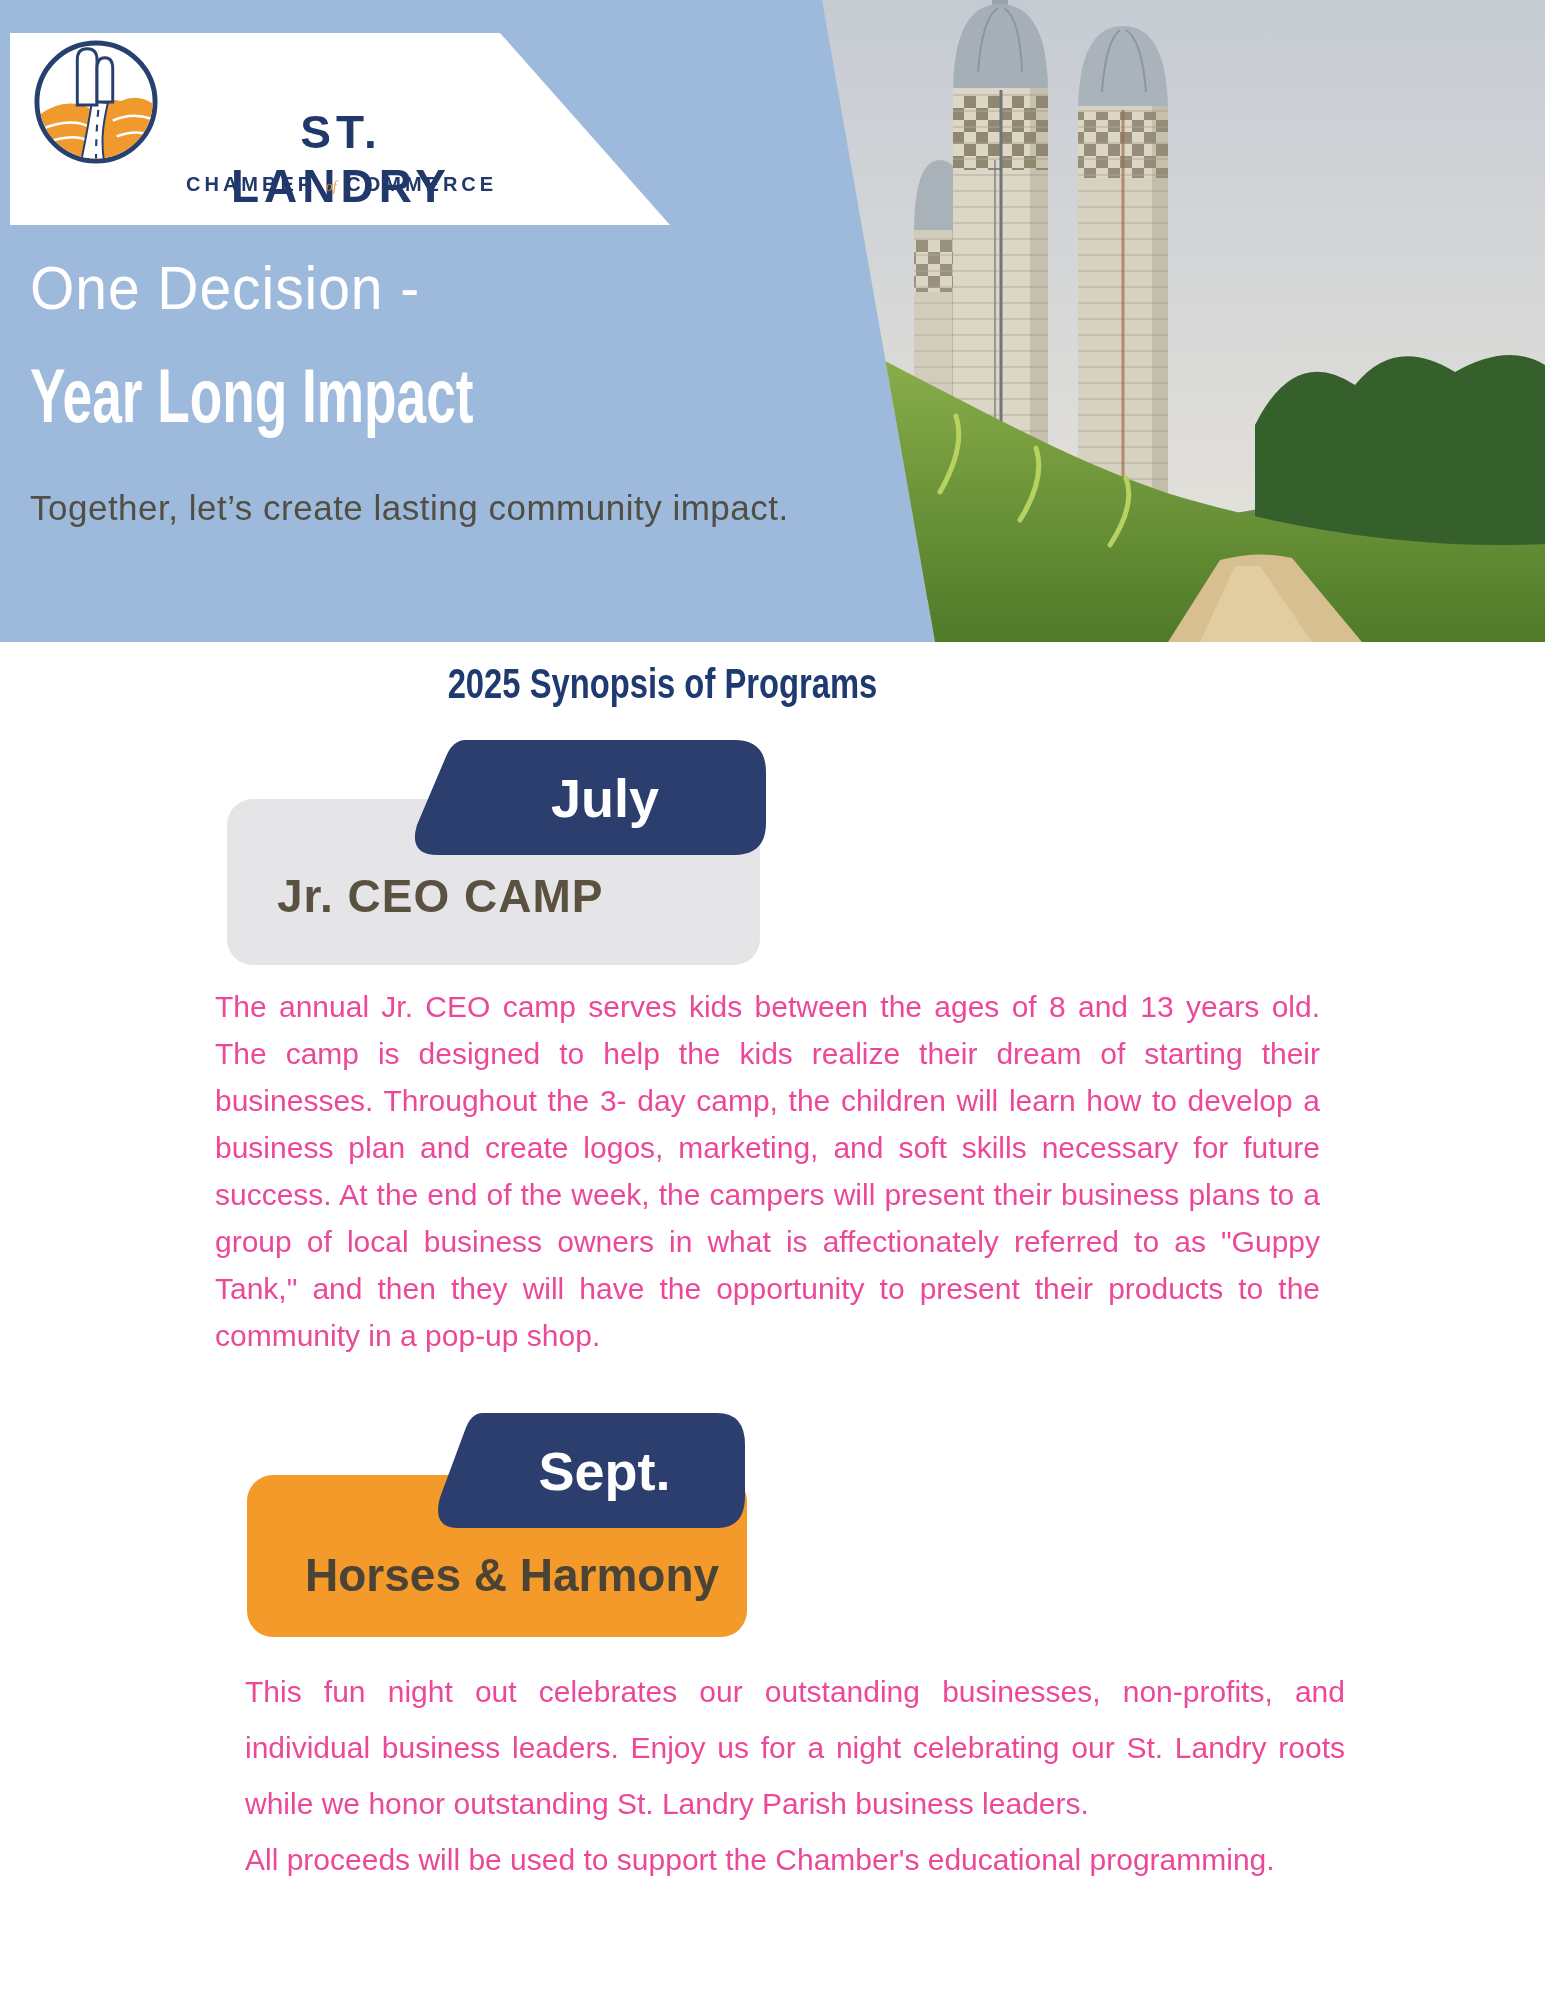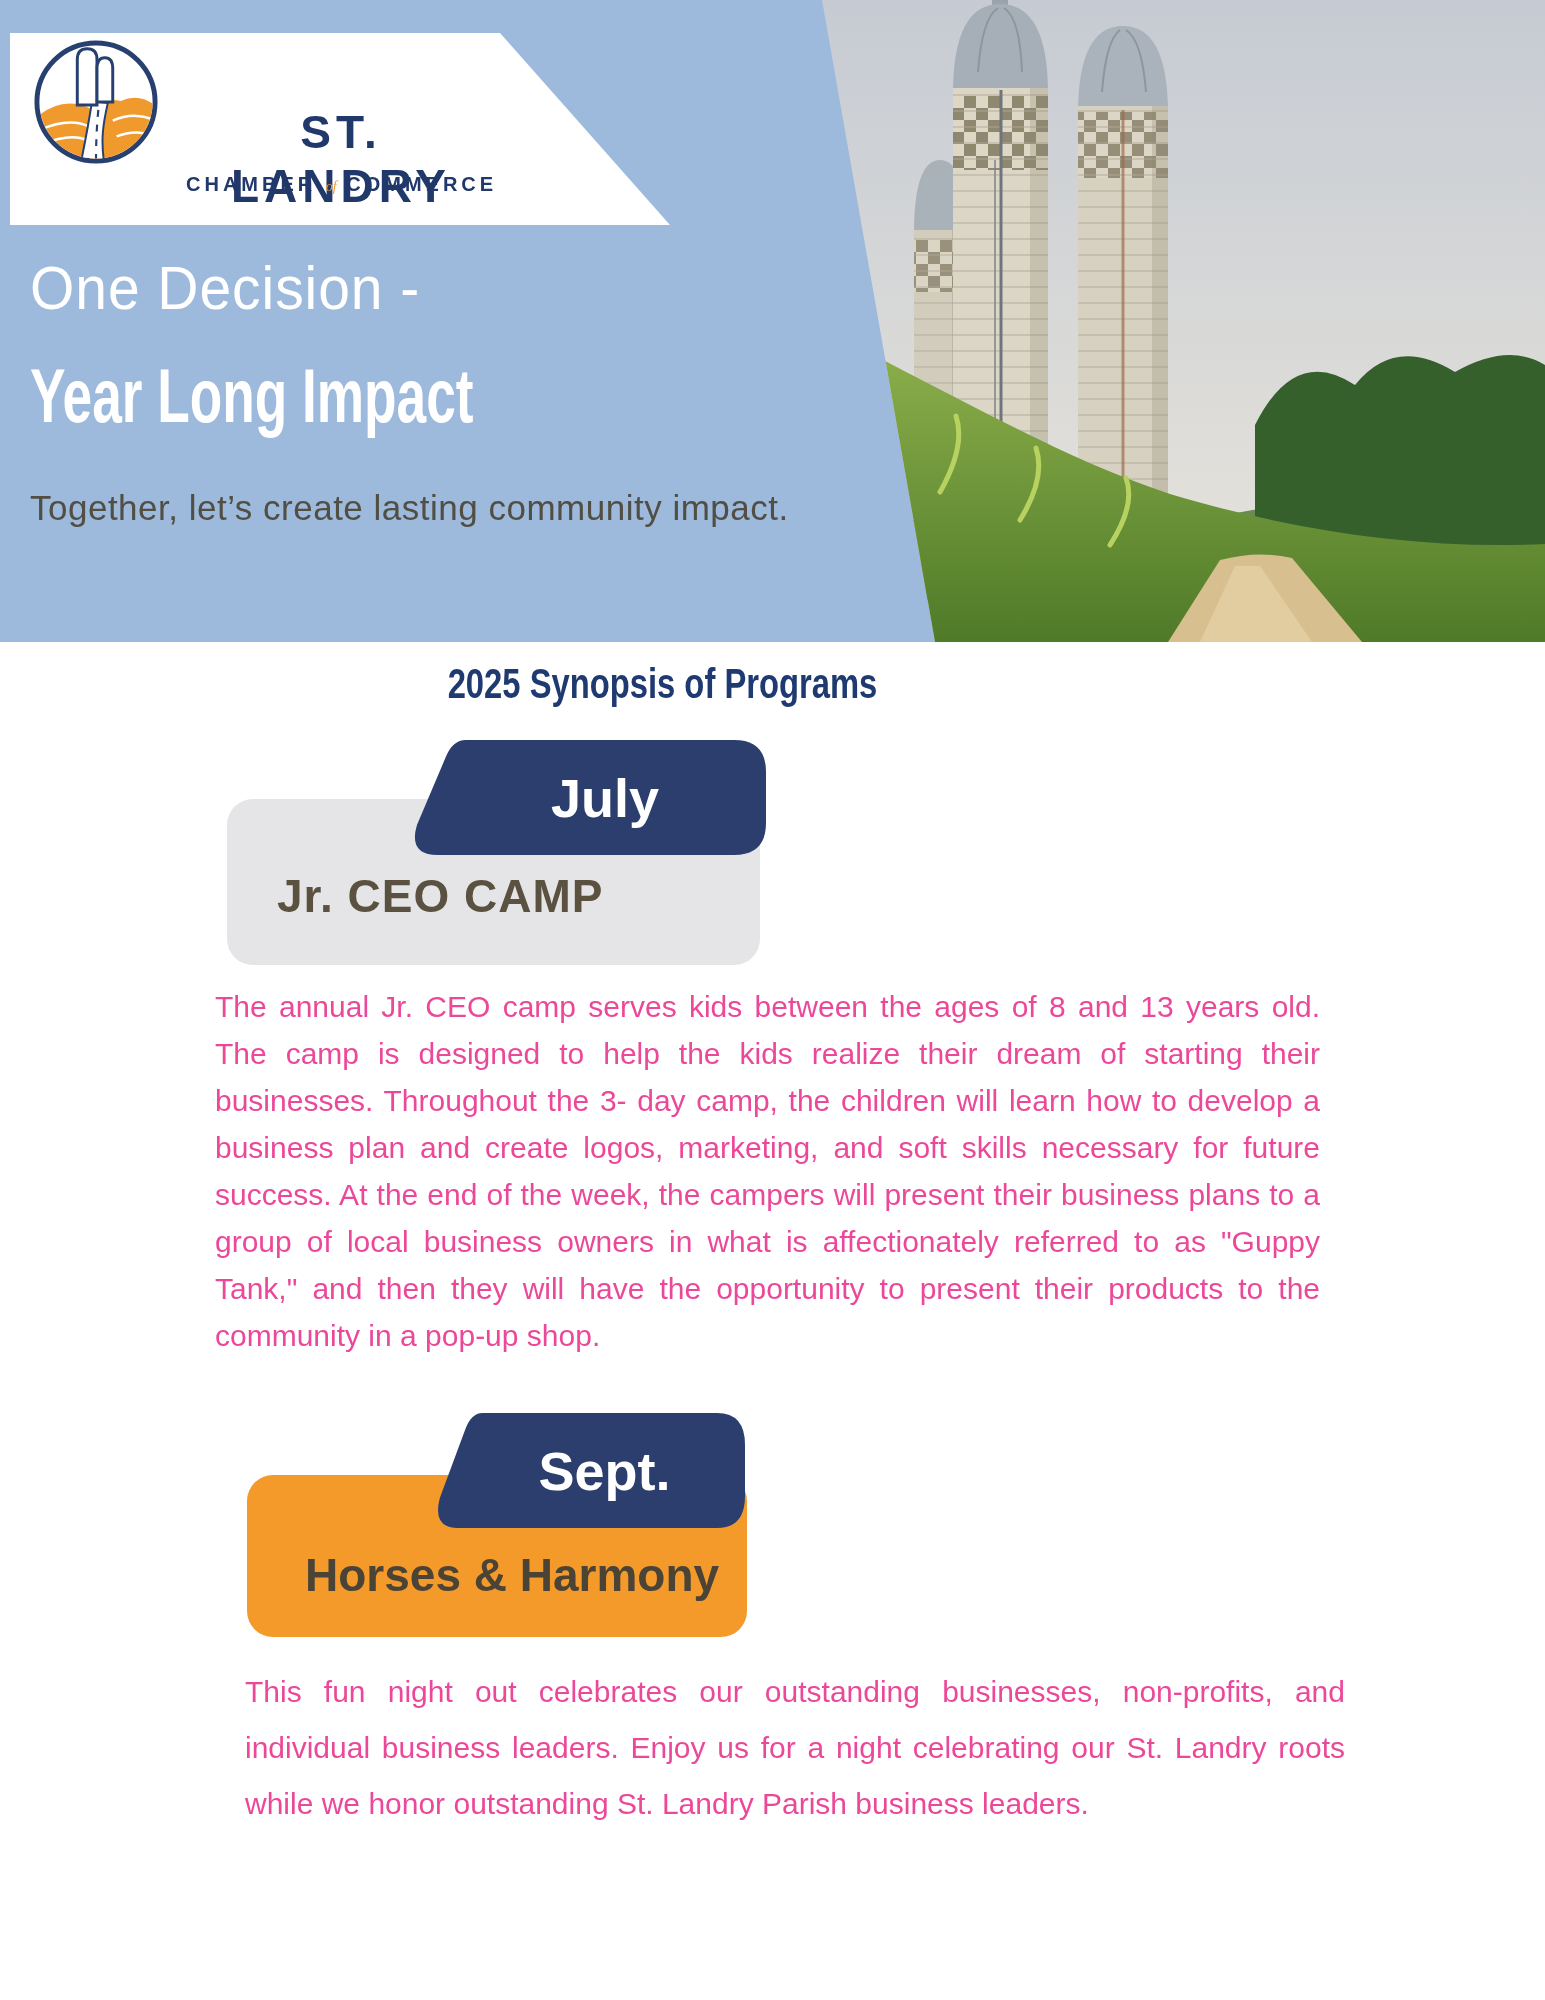--- a/index.html
+++ b/index.html
@@ -163,16 +163,16 @@
 
     <div class="card card-sept">
       <span class="card-label">Horses &amp; Harmony</span>
     </div>
     <div class="badge badge-sept">
       <svg viewBox="0 0 360 115" preserveAspectRatio="none">
         <path d="M58,0 H328 Q360,0 360,32 V83 Q360,115 328,115 H30 Q0,115 9,85 L38,17 Q45,0 58,0 Z" fill="#2b3e6e"></path>
       </svg>
       <span class="badge-text">Sept.</span>
     </div>
-    <p class="para para2"><span>This fun night out celebrates our outstanding businesses, non-profits, and individual business leaders. Enjoy us for a night celebrating our St. Landry roots while we honor outstanding St. Landry Parish business leaders.</span></p>
+    <p class="para para2"><span>This fun night out celebrates our outstanding businesses, non-profits, and individual business leaders. Enjoy us for a night celebrating our St. Landry roots while we honor outstanding St. Landry Parish business leaders.</span><span class="block">All proceeds will be used to support the Chamber's educational programming.</span></p>
   </main>
 
 </div>
 
 </body></html>

